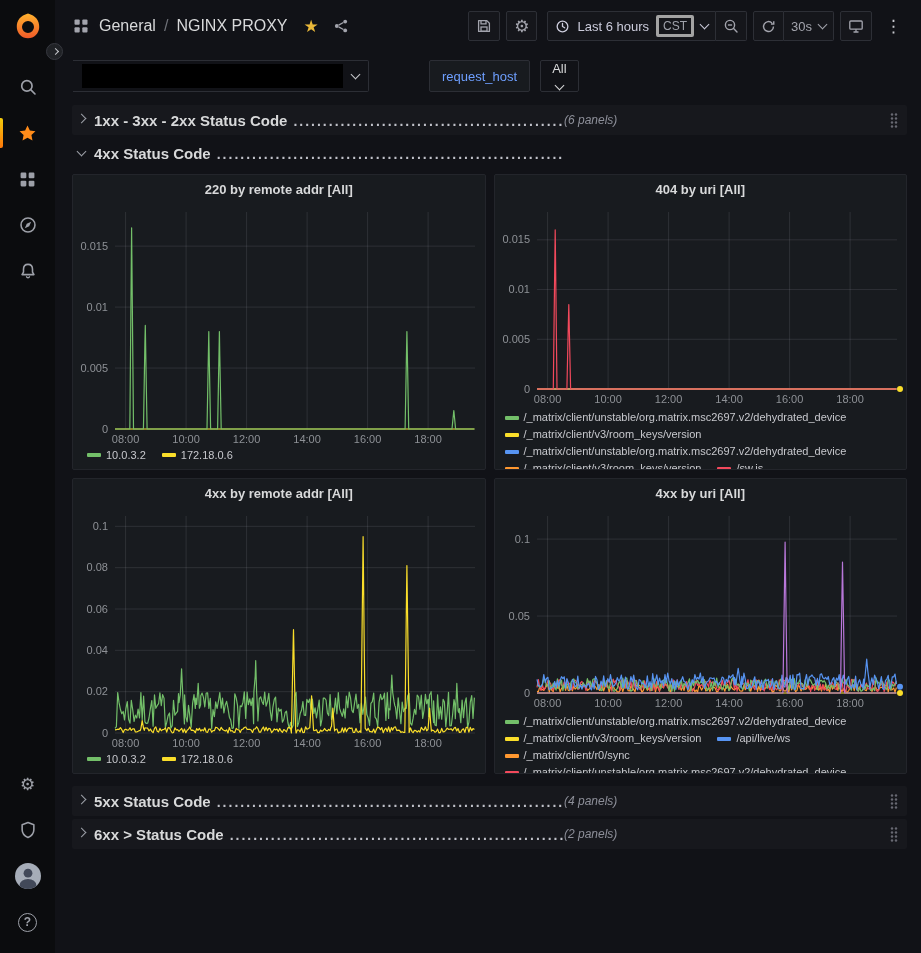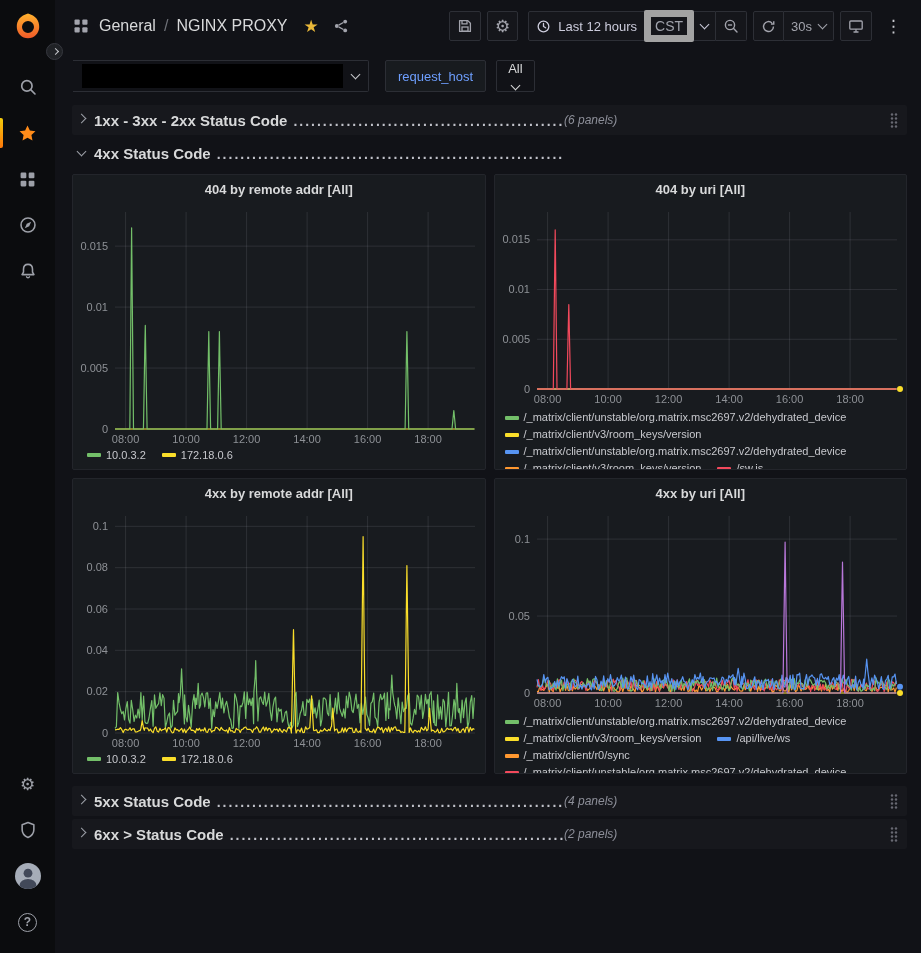--- a/index.html
+++ b/index.html
@@ -62,41 +62,41 @@
     height: 30px; min-width: 31px; padding: 0 7px;
     border: 1px solid #2d2f36; border-radius: 2px; background: #15161b;
     display: flex; align-items: center; justify-content: center; gap: 7px;
     color: #a3a4ad; cursor: pointer; font-size: 13px;
   }
   .icon-btn.plain { border: none; background: transparent; min-width: 24px; }
   .split { display: flex; }
   .split .icon-btn:first-child { border-radius: 2px 0 0 2px; }
   .split .icon-btn:last-child { border-left: 0; border-radius: 0 2px 2px 0; }
   .timepicker { color: #ccccdc; }
-  .tz-badge { border: 7px solid #a3a3a3; border-radius: 2px; padding: 1px 4px;
-    font-size: 14px; color: #9fa2ab; }
+  .tz-badge { border: 3px solid #a3a3a3; border-radius: 2px; padding: 1px 4px;
+    font-size: 12px; color: #9fa2ab; }
   .gear-glyph { font-size: 17px; line-height: 1; }
   .kebab-glyph { font-size: 17px; line-height: 1; color: #c7c8cd; }
 
   
   .subbar { flex: none; display: flex; align-items: center; gap: 16px; padding: 8px 16px 8px 18px; }
   .var-group { display: flex; height: 32px; }
   .var-label {
     display: flex; align-items: center; padding: 0 12px;
     border: 1px solid #2c2e35; border-radius: 2px 0 0 2px; background: #181b1f;
     color: #6e9fff; font-size: 13px; font-weight: 500; cursor: pointer;
   }
   .var-label.solo { border-radius: 2px; }
   .var-value {
     display: flex; align-items: center; width: 296px; padding: 0 9px;
     border: 1px solid #2c2e35; border-left: 0; border-radius: 0 2px 2px 0;
     background: #111217; cursor: pointer; color: #c7c8cd;
   }
   .redacted { flex: 1; height: 24px; background: #000; margin-right: 9px; }
-  .var-pair { display: flex; gap: 10px; }
+  .var-pair { display: flex; gap: 10px; margin-left: 44px; }
   .all-box {
     display: flex; align-items: center; gap: 9px; height: 32px; padding: 0 11px;
     border: 1px solid #2c2e35; border-radius: 2px; background: #111217;
     font-size: 13px; color: #d8d9da; cursor: pointer; flex-direction: column;
   }
 
   
   .dash { flex: 1; padding: 2px 14px 0 17px; overflow: hidden; }
   .rowhdr { display: flex; align-items: center; height: 30px; margin: 3px 0;
     padding: 0 8px 0 6px; border-radius: 2px; cursor: pointer; }
@@ -246,21 +246,21 @@
         </button>
         <button class="icon-btn">
           <span class="gear-glyph">⚙</span>
         </button>
         <div class="split" style="margin-left:4px;">
           <button class="icon-btn timepicker">
             <svg class="ic" width="15" height="15" viewBox="0 0 16 16">
               <circle cx="8" cy="8" r="5.7" fill="none" stroke="currentColor" stroke-width="1.4"></circle>
               <path d="M8 4.8 V8 l2.3 1.4" fill="none" stroke="currentColor" stroke-width="1.4" stroke-linecap="round"></path>
             </svg>
-            <span>Last 12 hours</span>
+            <span>Last 6 hours</span>
             <span class="tz-badge">CST</span>
             <span class="chev"></span>
           </button>
           <button class="icon-btn">
             <svg class="ic" width="16" height="16" viewBox="0 0 16 16">
               <circle cx="7" cy="7" r="4.6" fill="none" stroke="currentColor" stroke-width="1.4"></circle>
               <line x1="10.6" y1="10.6" x2="14" y2="14" stroke="currentColor" stroke-width="1.4" stroke-linecap="round"></line>
               <line x1="4.9" y1="7" x2="9.1" y2="7" stroke="currentColor" stroke-width="1.4"></line>
             </svg>
           </button>
@@ -335,21 +335,21 @@
         <div class="row-main">
           <span class="row-title">4xx Status Code</span>
           <span class="row-dots">........................................................................................................................................</span>
         </div>
         <span class="row-count"></span>
       </div>
 
       <div class="panel-grid">
           <section class="panel">
             <header class="panel-hdr">
-              <span>404 by remote addr [All]</span>
+              <span>220 by remote addr [All]</span>
             </header>
             <div class="chart">
               <svg width="412" height="244">
                 <line x1="42" y1="226" x2="402" y2="226" stroke="rgba(204,204,220,0.12)"></line>
                 <text x="35" y="229.5" text-anchor="end">0</text>
                 <line x1="42" y1="165.04494382022472" x2="402" y2="165.04494382022472" stroke="rgba(204,204,220,0.12)"></line>
                 <text x="35" y="168.54494382022472" text-anchor="end">0.005</text>
                 <line x1="42" y1="104.08988764044943" x2="402" y2="104.08988764044943" stroke="rgba(204,204,220,0.12)"></line>
                 <text x="35" y="107.58988764044943" text-anchor="end">0.01</text>
                 <line x1="42" y1="43.13483146067417" x2="402" y2="43.13483146067417" stroke="rgba(204,204,220,0.12)"></line>

